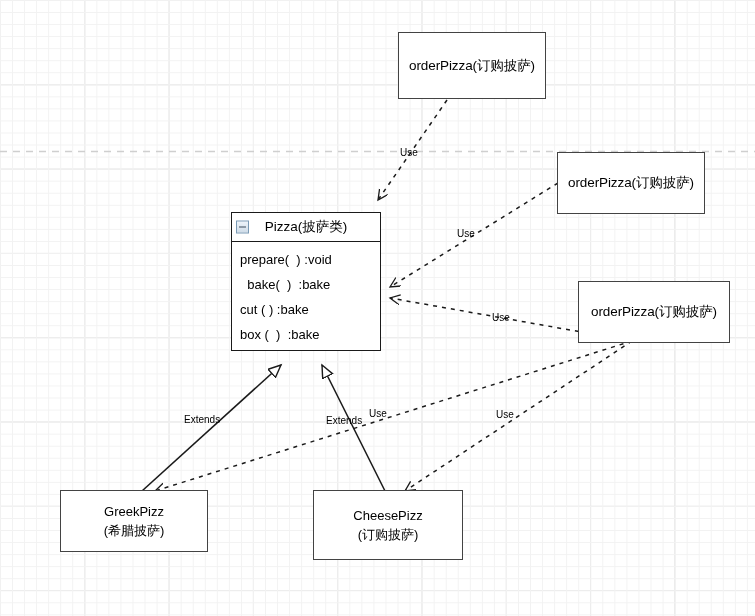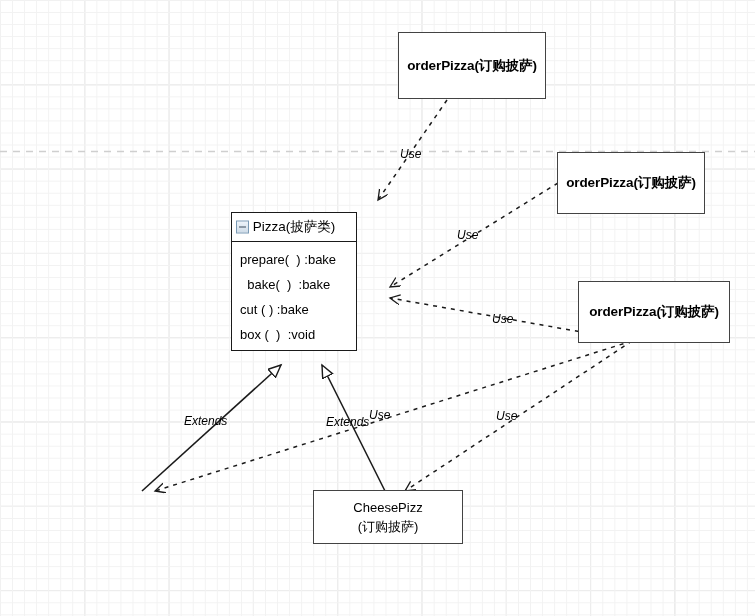--- a/index.html
+++ b/index.html
@@ -41,21 +41,21 @@
     border: 1.4px solid #434343;
     color: #000000;
     display: flex;
     flex-direction: column;
     align-items: center;
     justify-content: center;
     text-align: center;
   }
   .node-plain {
     font-size: 13.5px;
-    font-weight: bold;
+    font-weight: normal;
     letter-spacing: -0.1px;
   }
   .node-sub {
     font-size: 13px;
     line-height: 1.5;
     font-weight: normal;
   }
   .sub-line { display: block; }
 
   
@@ -99,26 +99,25 @@
   .class-method {
     font-size: 13px;
     padding: 3px 0 3px 8px;
     text-align: left;
     white-space: pre;
     line-height: 1.45;
   }
 
   .edge-label {
     position: absolute;
-    font-size: 12px;
+    font-size: 10px;
     color: #000000;
     background: transparent;
     white-space: nowrap;
     font-family: "Liberation Sans", sans-serif;
-    font-style: italic;
   }
 </style>
 </head>
 <body>
 
 <div id="canvas">
 
   <svg id="edges" viewBox="0 0 755 616" width="755" height="616">
     <defs>
       <marker id="hollow-tri" markerWidth="16" markerHeight="16" refX="13" refY="6" orient="auto" markerUnits="userSpaceOnUse">
@@ -139,49 +138,53 @@
 
     <path d="M 632 341 L 155 491" fill="none" stroke="#1a1a1a" stroke-width="1.5" stroke-dasharray="4 5" marker-end="url(#open-arrow)"></path>
 
     <path d="M 632 341 L 405 491" fill="none" stroke="#1a1a1a" stroke-width="1.5" stroke-dasharray="4 5" marker-end="url(#open-arrow)"></path>
 
     <path d="M 142 491 L 281 365" fill="none" stroke="#1a1a1a" stroke-width="1.6" marker-end="url(#hollow-tri)"></path>
 
     <path d="M 385 491 L 322 365" fill="none" stroke="#1a1a1a" stroke-width="1.6" marker-end="url(#hollow-tri)"></path>
   </svg>
 
-  <div class="node" id="class-pizza" style="left:231px; top:212px; width:126px; height:139px;">
+  <div class="node" id="class-pizza" style="left:231px; top:212px; width:150px; height:139px;">
     <div class="class-header">
       <span class="collapse-icon">
           <i></i>
         </span>
       <span>Pizza(披萨类)</span>
     </div>
     <div class="class-body">
-      <div class="class-method">prepare(  ) :bake</div>
+      <div class="class-method">prepare(  ) :void</div>
       <div class="class-method">  bake(  )  :bake</div>
       <div class="class-method">cut ( ) :bake</div>
-      <div class="class-method">box (  )  :void</div>
+      <div class="class-method">box (  )  :bake</div>
     </div>
   </div>
 
   <div class="node node-plain" style="left:398px; top:32px; width:148px; height:67px;">
     <span>orderPizza(订购披萨)</span>
   </div>
 
   <div class="node node-plain" style="left:557px; top:152px; width:148px; height:62px;">
     <span>orderPizza(订购披萨)</span>
   </div>
 
   <div class="node node-plain" style="left:578px; top:281px; width:152px; height:62px;">
     <span>orderPizza(订购披萨)</span>
   </div>
 
-
-  <div class="node node-sub" style="left:313px; top:490px; width:150px; height:54px;">
+  <div class="node node-sub" style="left:60px; top:490px; width:148px; height:62px;">
+    <span class="sub-line">GreekPizz</span>
+    <span class="sub-line">(希腊披萨)</span>
+  </div>
+
+  <div class="node node-sub" style="left:313px; top:490px; width:150px; height:70px;">
     <span class="sub-line">CheesePizz</span>
     <span class="sub-line">(订购披萨)</span>
   </div>
 
   <div class="edge-label" style="left:400px; top:147px;">Use</div>
 
   <div class="edge-label" style="left:457px; top:228px;">Use</div>
 
   <div class="edge-label" style="left:492px; top:312px;">Use</div>
 

